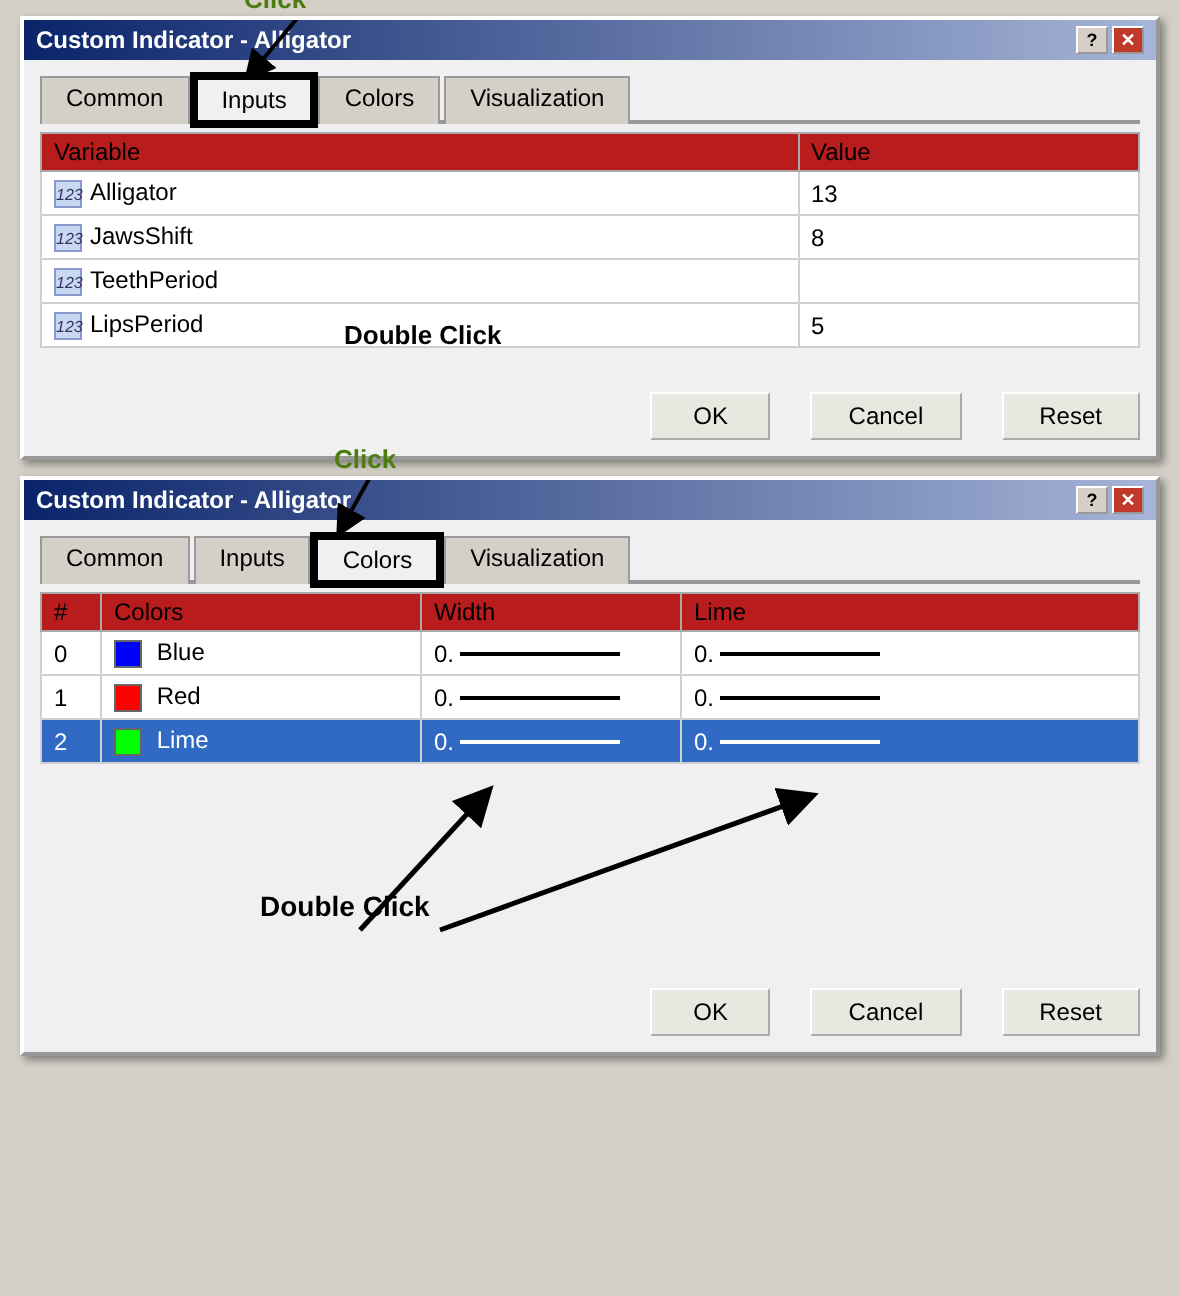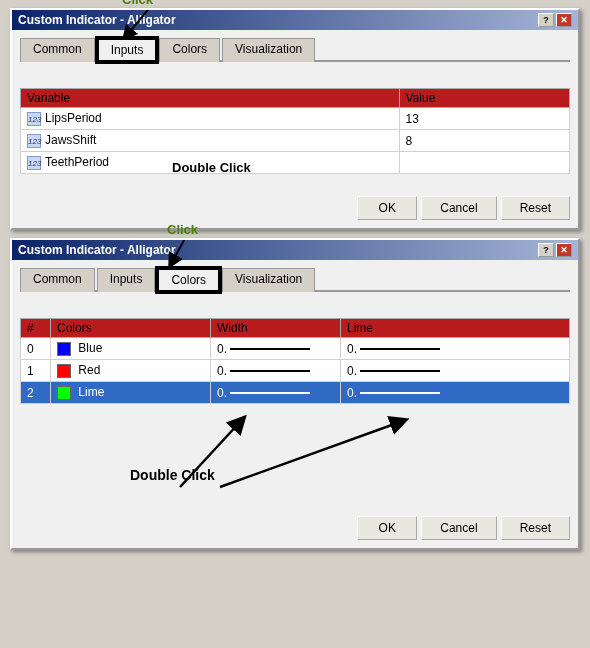--- a/index.html
+++ b/index.html
@@ -64,21 +64,21 @@
     }
 
     .dialog-content {
       padding: 8px;
     }
 
     
     .tabs {
       display: flex;
       border-bottom: 2px solid #999;
-      margin-bottom: 26px;
+      margin-bottom: 4px;
     }
 
     .tab {
       padding: 3px 12px;
       background: #d4d0c8;
       border: 1px solid #999;
       border-bottom: none;
       cursor: pointer;
       font-size: 12px;
       margin-right: 2px;
@@ -137,21 +137,21 @@
       text-align: center;
       line-height: 14px;
       color: #336;
       font-style: italic;
     }
 
     
     .dialog-footer {
       display: flex;
       justify-content: flex-end;
-      gap: 4px;
+      gap: 20px;
       padding: 6px 8px 8px 8px;
       margin-left: 23px;
     }
 
     .btn {
       padding: 4px 18px;
       background: #e8e8e0;
       border: 1px solid #aaa;
       border-top-color: #fff;
       border-left-color: #fff;
@@ -237,30 +237,34 @@
 
     <table class="data-table">
       <thead>
         <tr>
           <th>Variable</th>
           <th>Value</th>
         </tr>
       </thead>
       <tbody>
         <tr>
-          <td><span class="row-icon">123</span><span>LipsPeriod</span></td>
+          <td><span class="row-icon">123</span><span>Alligator</span></td>
           <td>13</td>
         </tr>
         <tr>
           <td><span class="row-icon">123</span><span>JawsShift</span></td>
           <td>8</td>
         </tr>
         <tr>
           <td><span class="row-icon">123</span><span>TeethPeriod</span></td>
           <td></td>
+        </tr>
+        <tr>
+          <td><span class="row-icon">123</span><span>LipsPeriod</span></td>
+          <td>5</td>
         </tr>
       </tbody>
     </table>
   </div>
 
   <div class="dialog-footer">
     <button class="btn">OK</button>
     <button class="btn">Cancel</button>
     <button class="btn">Reset</button>
   </div>

